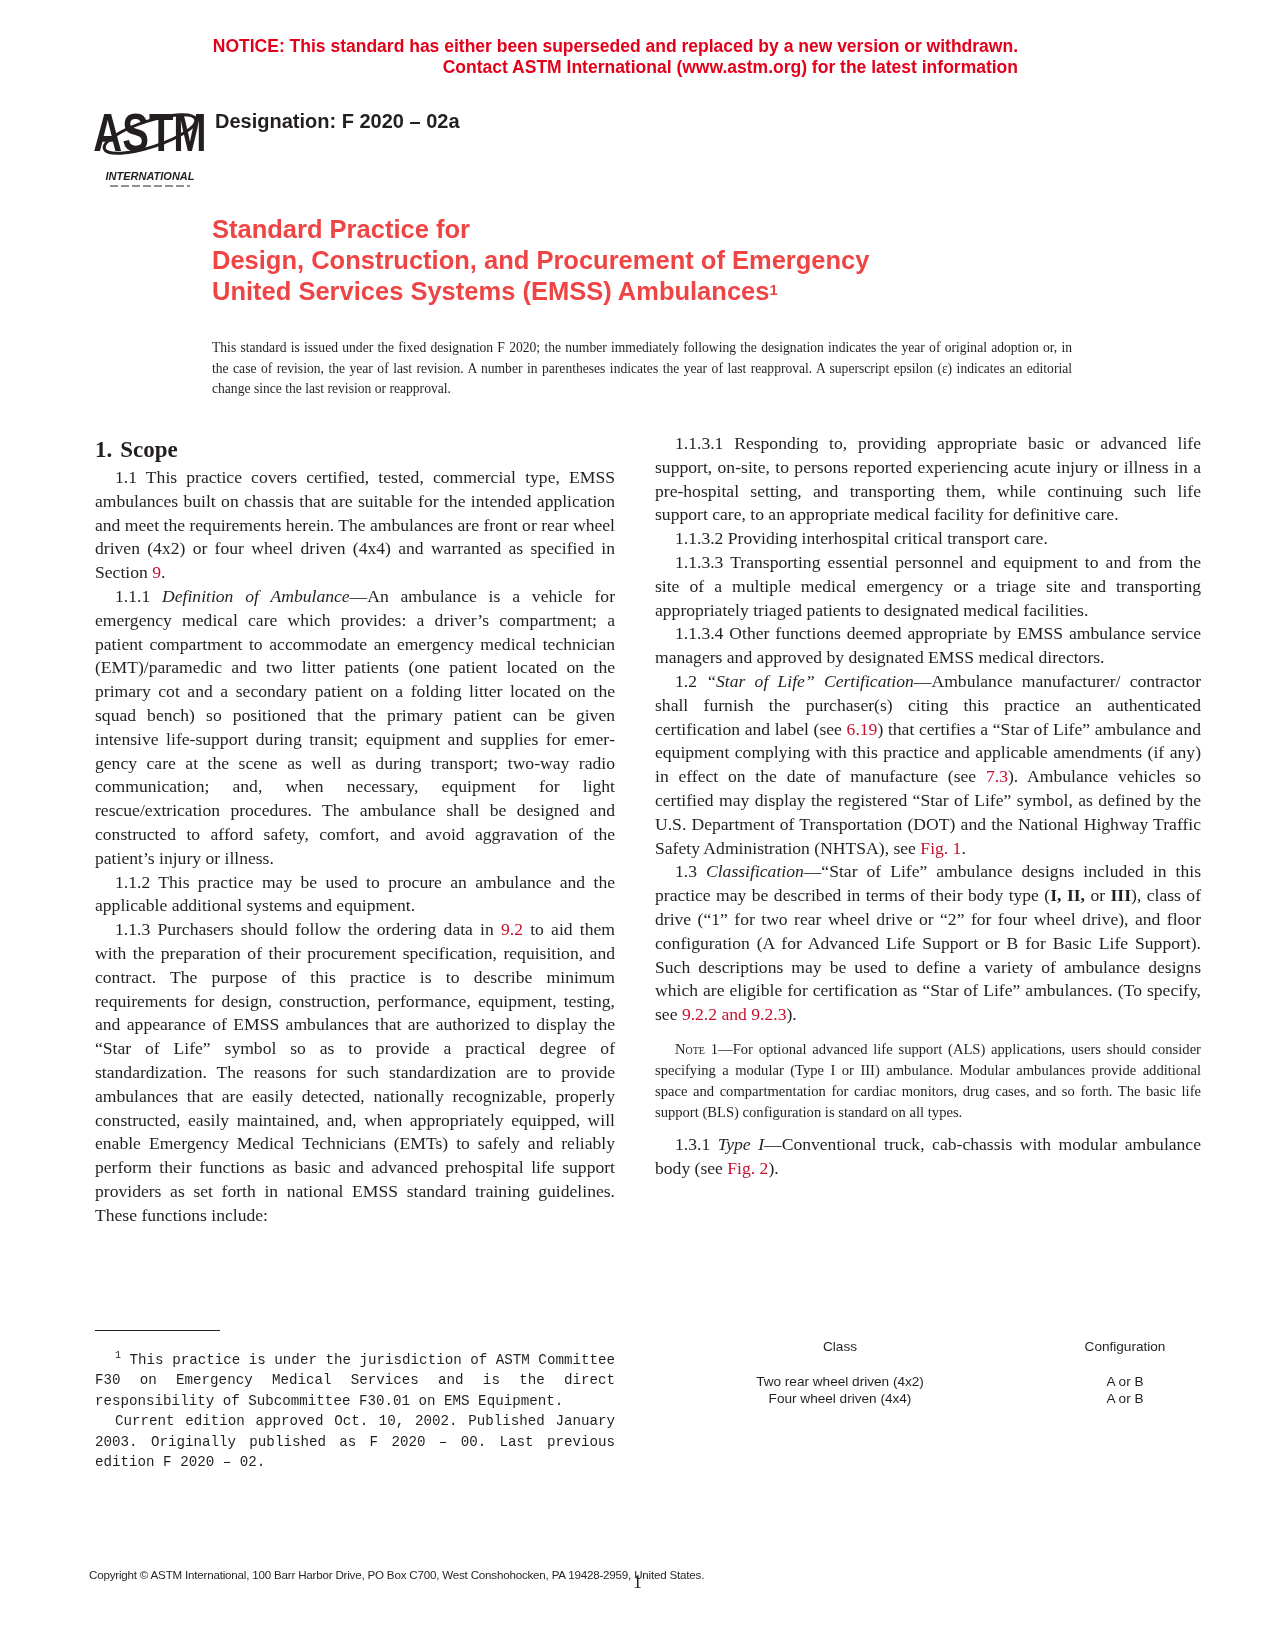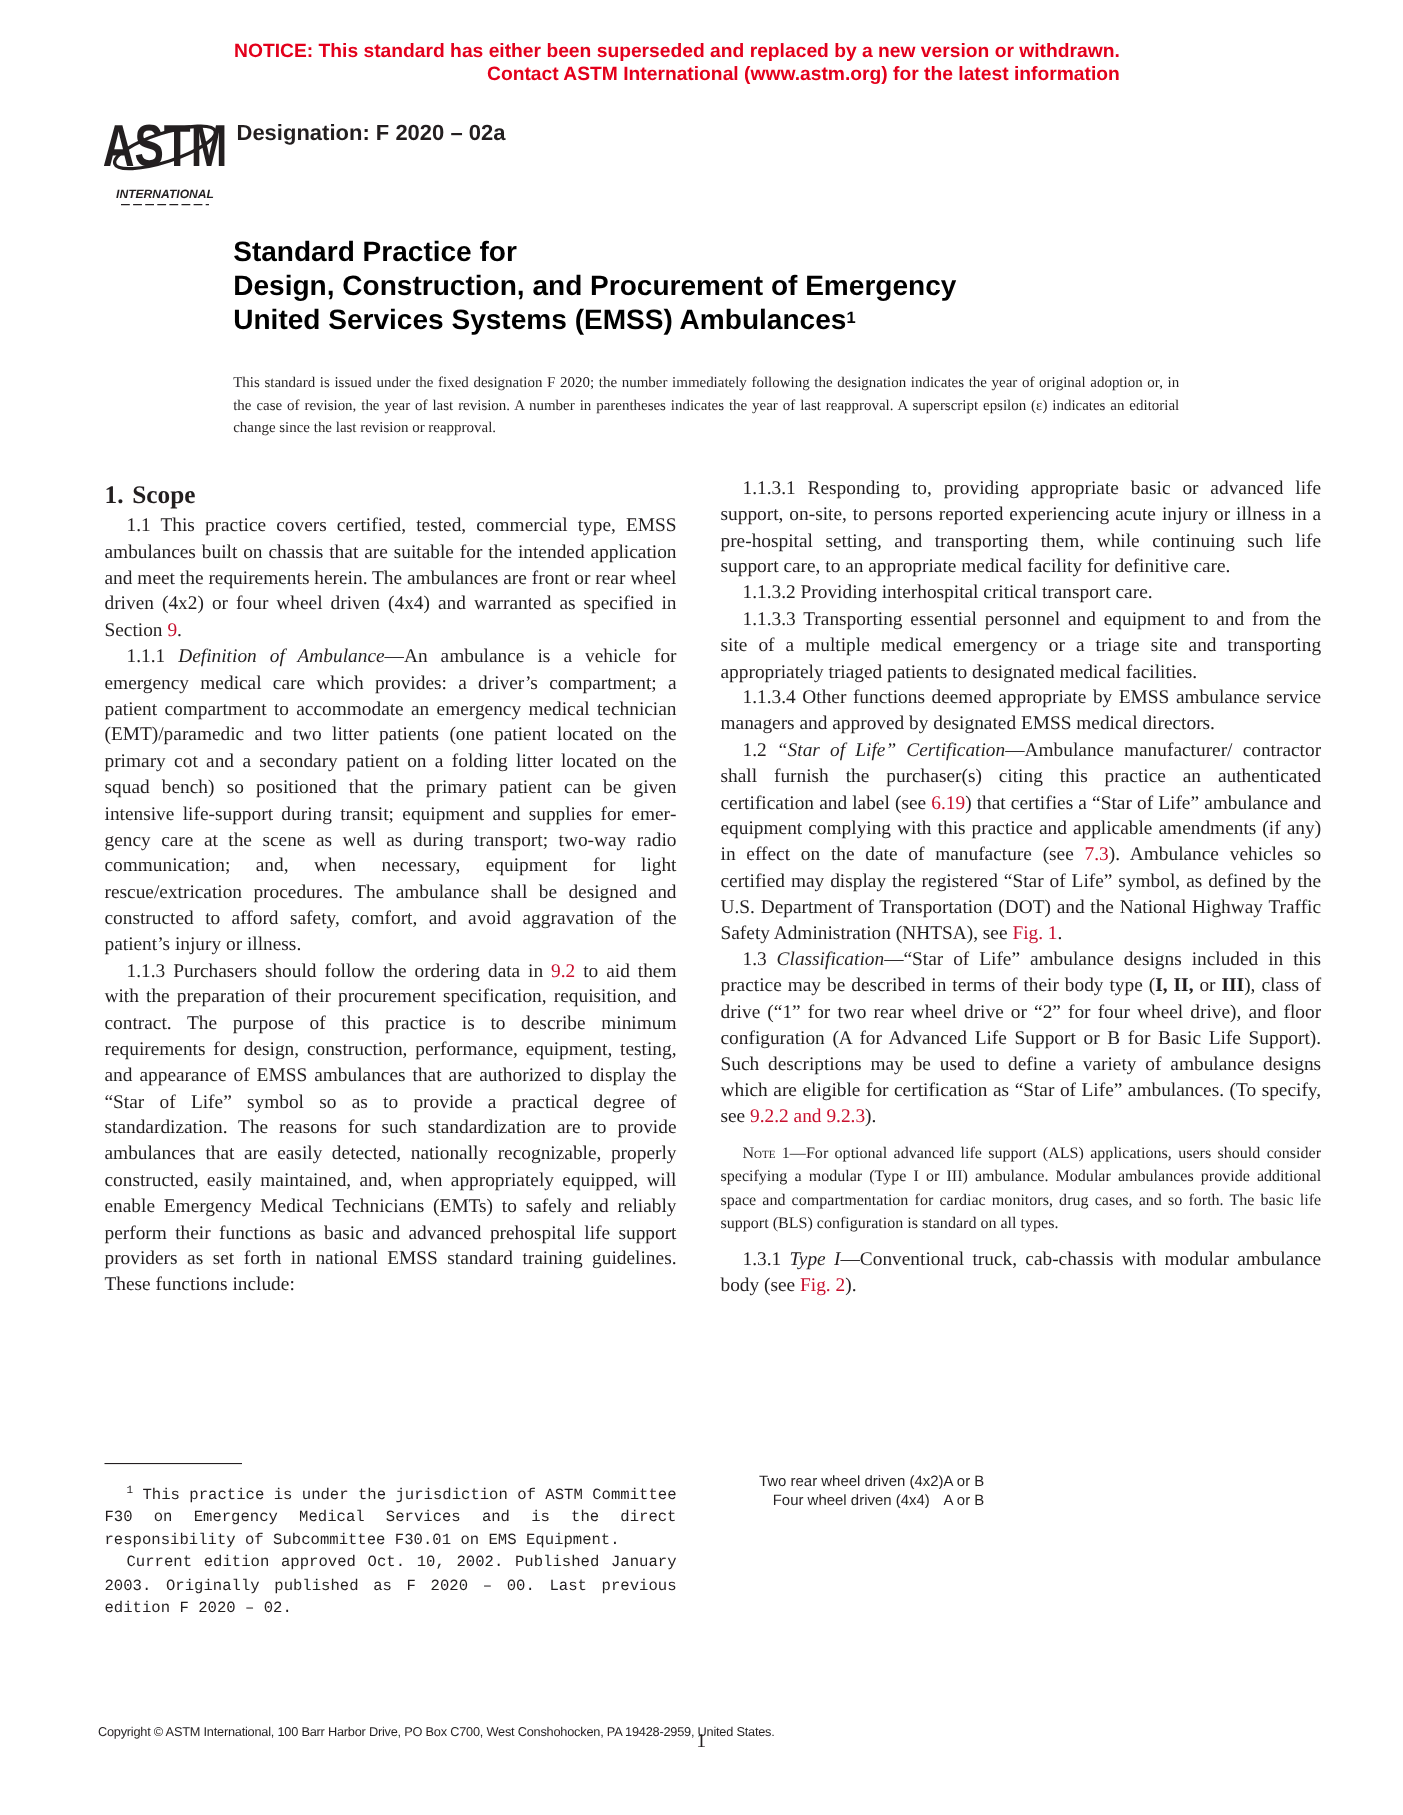--- a/index.html
+++ b/index.html
@@ -4,21 +4,21 @@
 <style>
   html, body { margin: 0; padding: 0; background: #ffffff; }
   body { width: 1275px; height: 1650px; position: relative; overflow: hidden; color: #231f20; }
   .abs { position: absolute; }
   .notice { left: 0; width: 1018px; top: 36px; text-align: right; color: #e3001b;
     font-family: "Liberation Sans", sans-serif; font-weight: bold; font-size: 17.5px; line-height: 21px; }
   .logo { left: 94px; top: 94px; width: 112px; height: 100px; }
   .designation { left: 215px; top: 110px; font-family: "Liberation Sans", sans-serif; font-weight: bold;
     font-size: 20px; color: #231f20; }
   .title { left: 212px; top: 214px; font-family: "Liberation Sans", sans-serif; font-weight: bold;
-    font-size: 25.5px; line-height: 31px; color: #000000; }
+    font-size: 25.5px; line-height: 31px; color: #ef4444; }
   .title sup { font-size: 15px; vertical-align: top; position: relative; top: -2px; }
   .intro { left: 212px; top: 338px; width: 860px; font-family: "Liberation Serif", serif;
     font-size: 13.6px; line-height: 20.5px; text-align: justify; color: #231f20; }
   .col { font-family: "Liberation Serif", serif; font-size: 17.6px; line-height: 23.8px;
     text-align: justify; color: #231f20; hyphens: manual; }
   .colL { left: 95px; top: 437px; width: 520px; }
   .colR { left: 655px; top: 432px; width: 546px; }
   .col p { margin: 0; text-indent: 20px; }
   .col h2 { margin: 0 0 3px 0; font-size: 23px; font-weight: bold; line-height: 26px; }
   .col h2 .num { margin-right: 8px; }
@@ -65,36 +65,41 @@
   <div>Design, Construction, and Procurement of Emergency</div>
   <div><span>United Services Systems (EMSS) Ambulances</span><sup>1</sup></div>
 </div>
 
 <div class="abs intro">This standard is issued under the fixed designation F 2020; the number immediately following the designation indicates the year of original adoption or, in the case of revision, the year of last revision. A number in parentheses indicates the year of last reapproval. A superscript epsilon (ε) indicates an editorial change since the last revision or reapproval.</div>
 
 <div class="abs col colL">
   <h2><span class="num">1.</span><span>Scope</span></h2>
   <p><span>1.1  This practice covers certified, tested, commercial type, EMSS ambulances built on chassis that are suitable for the intended application and meet the requirements herein. The ambulances are front or rear wheel driven (4x2) or four wheel driven (4x4) and warranted as specified in Section </span><span class="link">9</span><span>.</span></p>
   <p><span>1.1.1  </span><i>Definition of Ambulance</i><span>—An ambulance is a vehicle for emergency medical care which provides: a driver’s com­partment; a patient compartment to accommodate an emer­gency medical technician (EMT)/paramedic and two litter patients (one patient located on the primary cot and a second­ary patient on a folding litter located on the squad bench) so positioned that the primary patient can be given intensive life-support during transit; equipment and supplies for emer­gency care at the scene as well as during transport; two-way radio communication; and, when necessary, equipment for light rescue/extrication procedures. The ambulance shall be designed and constructed to afford safety, comfort, and avoid aggravation of the patient’s injury or illness.</span></p>
+  <p>1.1.2  This practice may be used to procure an ambulance and the applicable additional systems and equipment.</p>
   <p><span>1.1.3  Purchasers should follow the ordering data in </span><span class="link">9.2</span><span> to aid them with the preparation of their procurement specifica­tion, requisition, and contract. The purpose of this practice is to describe minimum requirements for design, construction, per­formance, equipment, testing, and appearance of EMSS ambu­lances that are authorized to display the “Star of Life” symbol so as to provide a practical degree of standardization. The reasons for such standardization are to provide ambulances that are easily detected, nationally recognizable, properly con­structed, easily maintained, and, when appropriately equipped, will enable Emergency Medical Technicians (EMTs) to safely and reliably perform their functions as basic and advanced prehospital life support providers as set forth in national EMSS standard training guidelines. These functions include:</span></p>
 </div>
 
 <div class="abs col colR">
   <p>1.1.3.1  Responding to, providing appropriate basic or ad­vanced life support, on-site, to persons reported experiencing acute injury or illness in a pre-hospital setting, and transporting them, while continuing such life support care, to an appropriate medical facility for definitive care.</p>
   <p>1.1.3.2  Providing interhospital critical transport care.</p>
   <p>1.1.3.3  Transporting essential personnel and equipment to and from the site of a multiple medical emergency or a triage site and transporting appropriately triaged patients to desig­nated medical facilities.</p>
   <p>1.1.3.4  Other functions deemed appropriate by EMSS am­bulance service managers and approved by designated EMSS medical directors.</p>
   <p><span>1.2  </span><i>“Star of Life” Certification</i><span>—Ambulance manufacturer/ contractor shall furnish the purchaser(s) citing this practice an authenticated certification and label (see </span><span class="link">6.19</span><span>) that certifies a “Star of Life” ambulance and equipment complying with this practice and applicable amendments (if any) in effect on the date of manufacture (see </span><span class="link">7.3</span><span>). Ambulance vehicles so certified may display the registered “Star of Life” symbol, as defined by the U.S. Department of Transportation (DOT) and the National Highway Traffic Safety Administration (NHTSA), see </span><span class="link">Fig. 1</span><span>.</span></p>
   <p><span>1.3 </span><i>Classification</i><span>—“Star of Life” ambulance designs in­cluded in this practice may be described in terms of their body type (</span><b>I, II,</b><span> or </span><b>III</b><span>), class of drive (“1” for two rear wheel drive or “2” for four wheel drive), and floor configuration (A for Advanced Life Support or B for Basic Life Support). Such descriptions may be used to define a variety of ambulance designs which are eligible for certification as “Star of Life” ambulances. (To specify, see </span><span class="link">9.2.2 and 9.2.3</span><span>).</span></p>
   <p class="note"><span class="sc">Note 1</span><span>—For optional advanced life support (ALS) applications, users should consider specifying a modular (Type I or III) ambulance. Modular ambulances provide additional space and compartmentation for cardiac monitors, drug cases, and so forth. The basic life support (BLS) configu­ration is standard on all types.</span></p>
   <p class="after-note"><span>1.3.1  </span><i>Type I</i><span>—Conventional truck, cab-chassis with modular ambulance body (see </span><span class="link">Fig. 2</span><span>).</span></p>
 </div>
 
 <table class="cls">
   <tbody>
+      <tr>
+    <th class="c1">Class</th>
+    <th class="c2">Configuration</th>
+  </tr>
   <tr>
     <td>Two rear wheel driven (4x2)</td>
     <td>A or B</td>
   </tr>
   <tr>
     <td>Four wheel driven (4x4)</td>
     <td>A or B</td>
   </tr>
 </tbody>
   </table>

